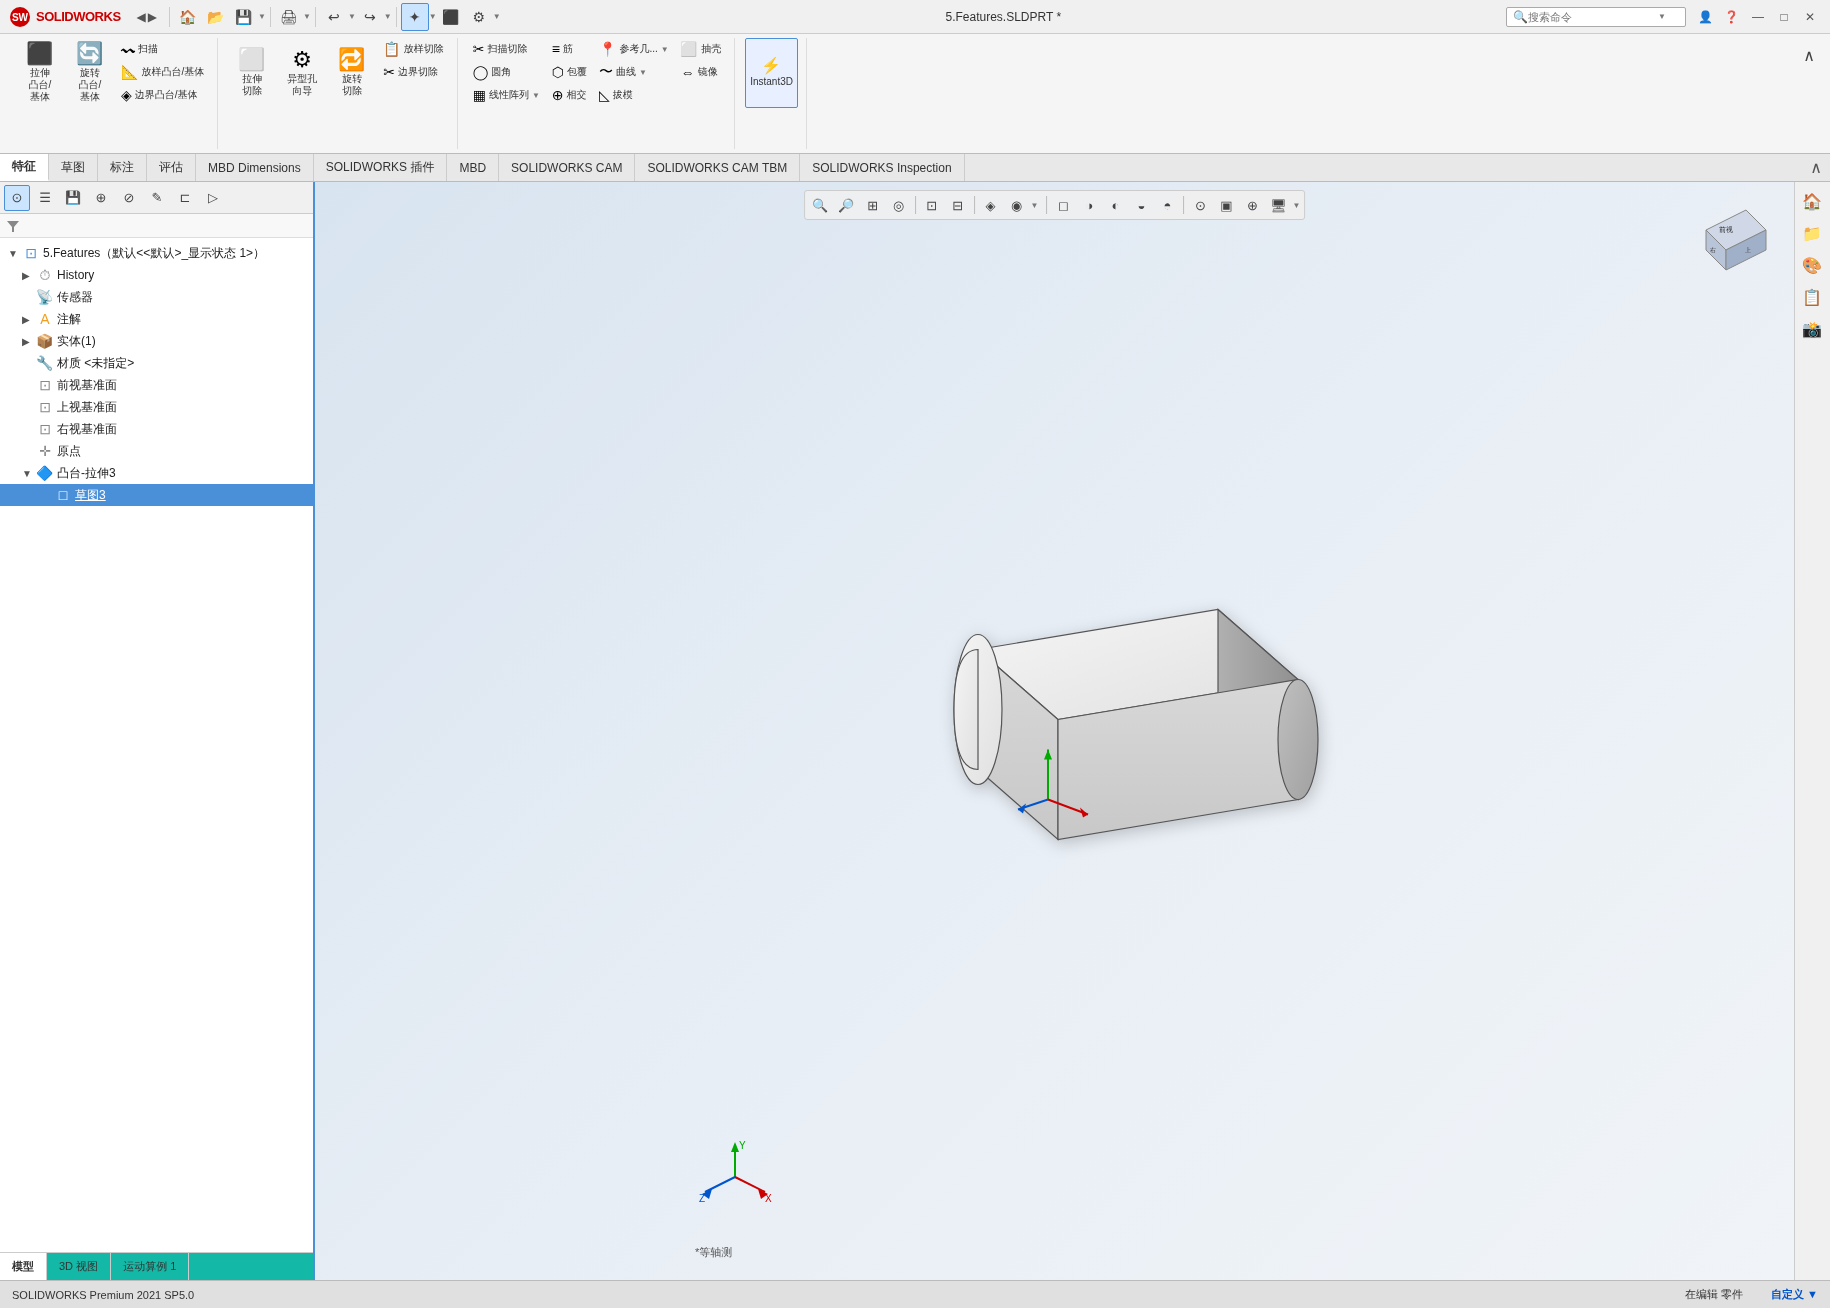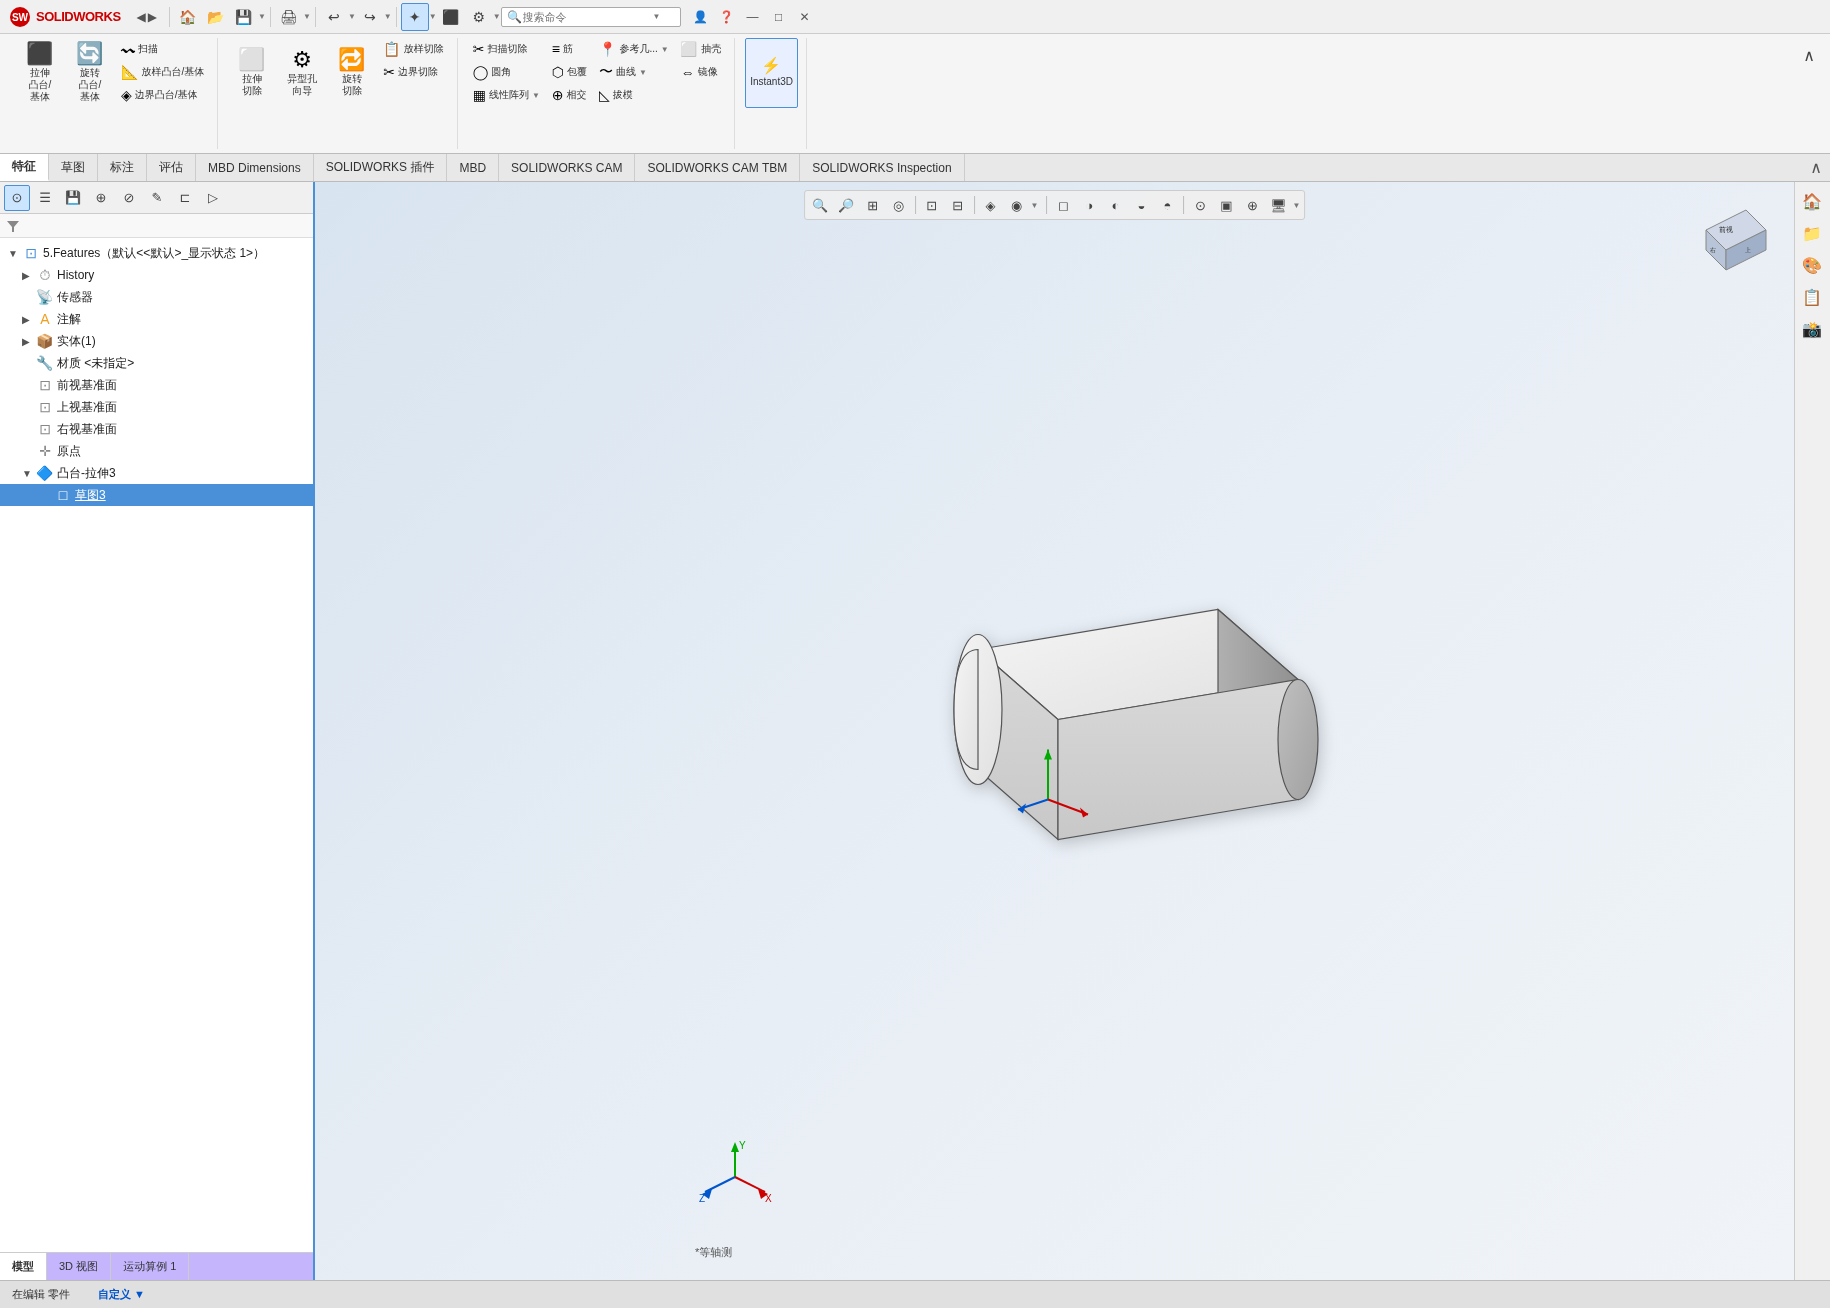--- a/index.html
+++ b/index.html
@@ -82,21 +82,21 @@
 
     
     #status-bar { width: 100%; height: 28px; background: #e0e0e0; border-top: 1px solid #bbb; display: flex; align-items: center; padding: 0 12px; font-size: 11px; color: #333; gap: 20px; }
     #status-bar .status-left { flex: 1; }
     #status-bar .status-right { display: flex; gap: 28px; }
 
     
     #nav-cube { position: absolute; top: 8px; right: 8px; width: 100px; height: 100px; }
 
     
-    #bottom-tabs { width: 315px; height: 28px; background: #c4b5fd; border-top: 1px solid #ccc; display: flex; align-items: stretch; }
+    #bottom-tabs { width: 315px; height: 28px; background: #14b8a6; border-top: 1px solid #ccc; display: flex; align-items: stretch; }
     .bottom-tab { padding: 0 12px; display: flex; align-items: center; cursor: pointer; font-size: 11px; color: #333; border-right: 1px solid #ccc; }
     .bottom-tab.active { background: white; font-weight: bold; }
 
     .solidworks-logo-text { font-weight: 900; font-size: 13px; letter-spacing: -0.5px; }
     .logo-solid { color: #cc0000; }
     .logo-works { color: #cc0000; }
     .dropdown-arrow { font-size: 8px; color: #777; }
   </style>
 </head>
 <body>
@@ -125,20 +125,21 @@
   <div class="toolbar-btn">↩</div>
   <span class="dropdown-arrow">▼</span>
   <div class="toolbar-btn">↪</div>
   <span class="dropdown-arrow">▼</span>
   <div class="separator"></div>
   <div class="toolbar-btn" style="background:#cce5ff;border-color:#4a90d9;">✦</div>
   <span class="dropdown-arrow">▼</span>
   <div class="toolbar-btn">⬛</div>
   <div class="toolbar-btn">⚙</div>
   <span class="dropdown-arrow">▼</span>
+  <div class="title-text">5.Features.SLDPRT *</div>
   <div class="search-box">
     <span style="color:#888;font-size:12px;">🔍</span>
     <input type="text" style="border: none; outline: none; font-size: 11px; width: 130px; color: rgb(136, 136, 136);" placeholder="搜索命令">
     <span style="font-size:8px;color:#777;">▼</span>
   </div>
   <div class="window-controls">
     <div class="win-btn">👤</div>
     <div class="win-btn">❓</div>
     <div class="win-btn">—</div>
     <div class="win-btn">□</div>
@@ -507,17 +508,20 @@
   <div id="right-sidebar">
     <div class="right-btn" title="主视图">🏠</div>
     <div class="right-btn">📁</div>
     <div class="right-btn">🎨</div>
     <div class="right-btn">📋</div>
     <div class="right-btn">📸</div>
   </div>
 </div>
 
 <div id="status-bar">
+  <div class="status-left">
+    <span>SOLIDWORKS Premium 2021 SP5.0</span>
+  </div>
   <div class="status-right">
     <span>在编辑 零件</span>
     <span style="cursor:pointer;color:#0055cc;font-weight:bold;">自定义 ▼</span>
   </div>
 </div>
 
 </body></html>

